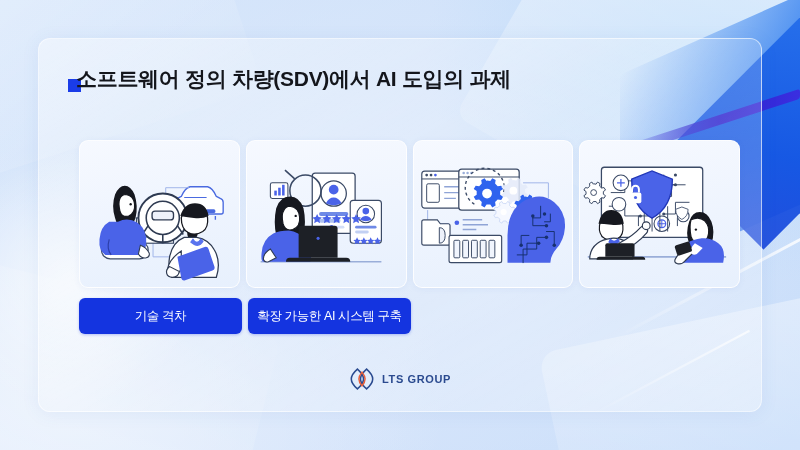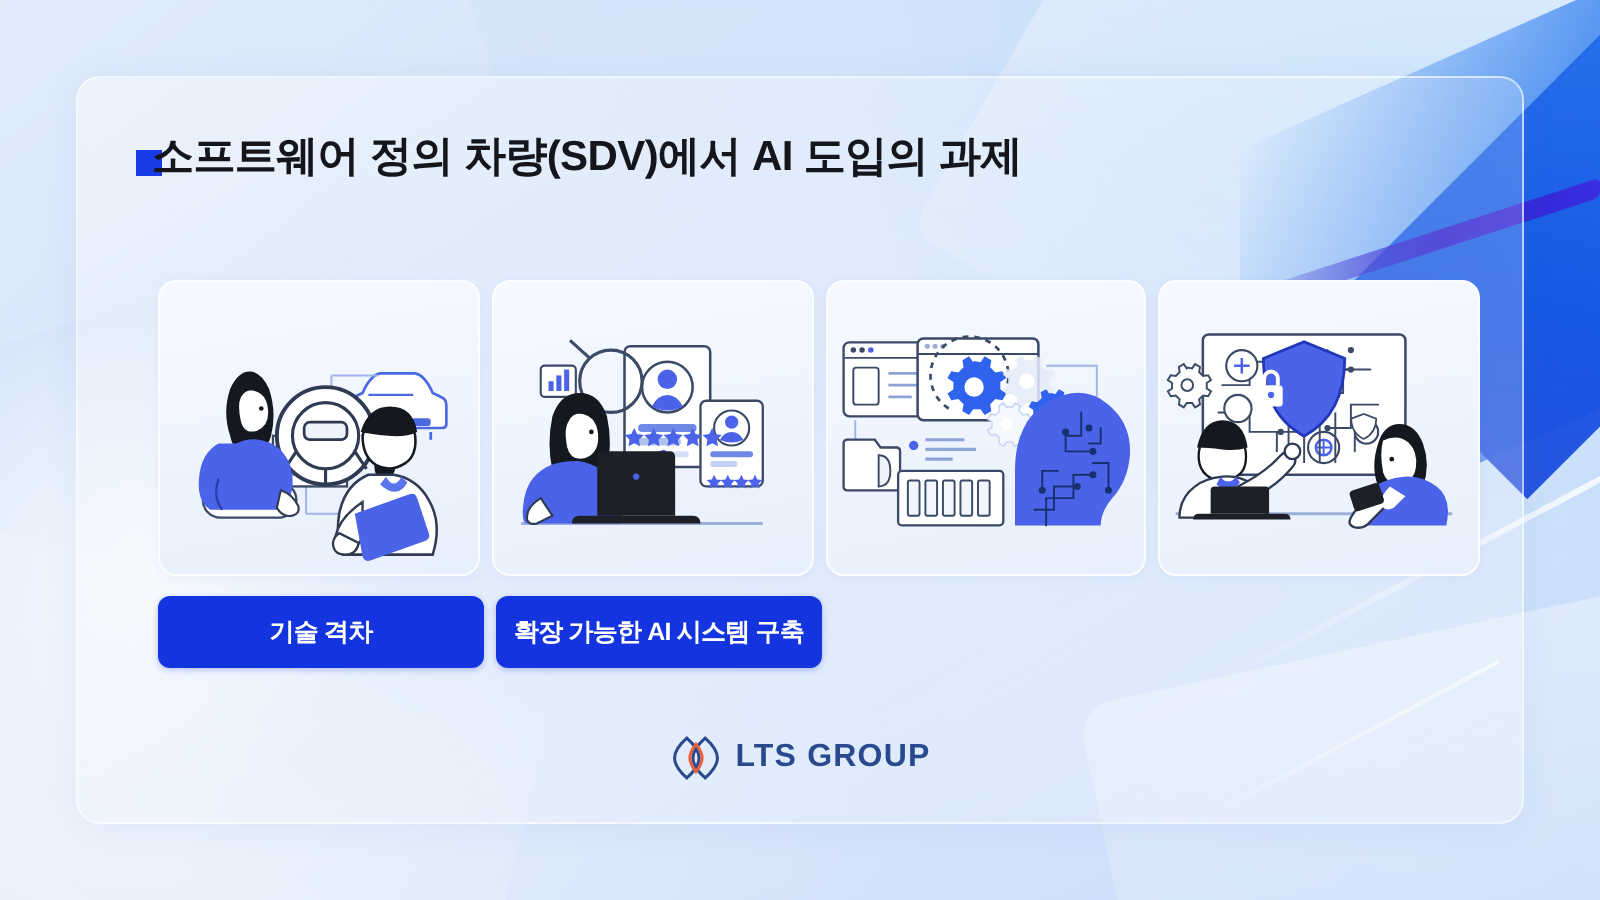--- a/index.html
+++ b/index.html
@@ -115,21 +115,21 @@
     background: linear-gradient(150deg, rgba(255,255,255,0.42) 0%, rgba(255,255,255,0.16) 48%, rgba(255,255,255,0.30) 100%);
     border: 1px solid rgba(255,255,255,0.55);
     box-shadow: 0 2px 18px rgba(70,110,190,0.08);
   }
 
   
   .title-row {
     position: absolute;
     left: 68px; top: 66px;
     display: flex;
-    align-items: center;
+    align-items: flex-end;
   }
   .title-marker {
     width: 13px; height: 13px;
     background: #1a3ce8;
     margin-top: 5px;
     flex: 0 0 auto;
   }
   .title-text {
     margin-left: -5px;
     font-size: 21px;
@@ -167,21 +167,21 @@
     width: 661px;
     display: flex;
     gap: 6px;
   }
   .label-btn {
     height: 36px;
     border-radius: 6px;
     background: #1434e0;
     color: #ffffff;
     font-size: 12.5px;
-    font-weight: bold;
+    font-weight: normal;
     letter-spacing: -0.4px;
     display: flex;
     align-items: center;
     justify-content: center;
     white-space: nowrap;
     border: none;
     padding: 0 6px;
     font-family: "Liberation Sans", "DejaVu Sans", sans-serif;
     box-shadow: 0 1px 3px rgba(20,52,224,0.28);
   }
@@ -195,21 +195,21 @@
     position: absolute;
     left: 0; right: 0;
     top: 366px;
     display: flex;
     align-items: center;
     justify-content: center;
     gap: 7px;
   }
   .logo-mark { width: 26px; height: 26px; display: block; }
   .logo-text {
-    font-size: 16px;
+    font-size: 11px;
     font-weight: bold;
     color: #2a4a8f;
     letter-spacing: 0.6px;
   }
 </style>
 </head>
 <body>
 
 <div class="slide">
 

